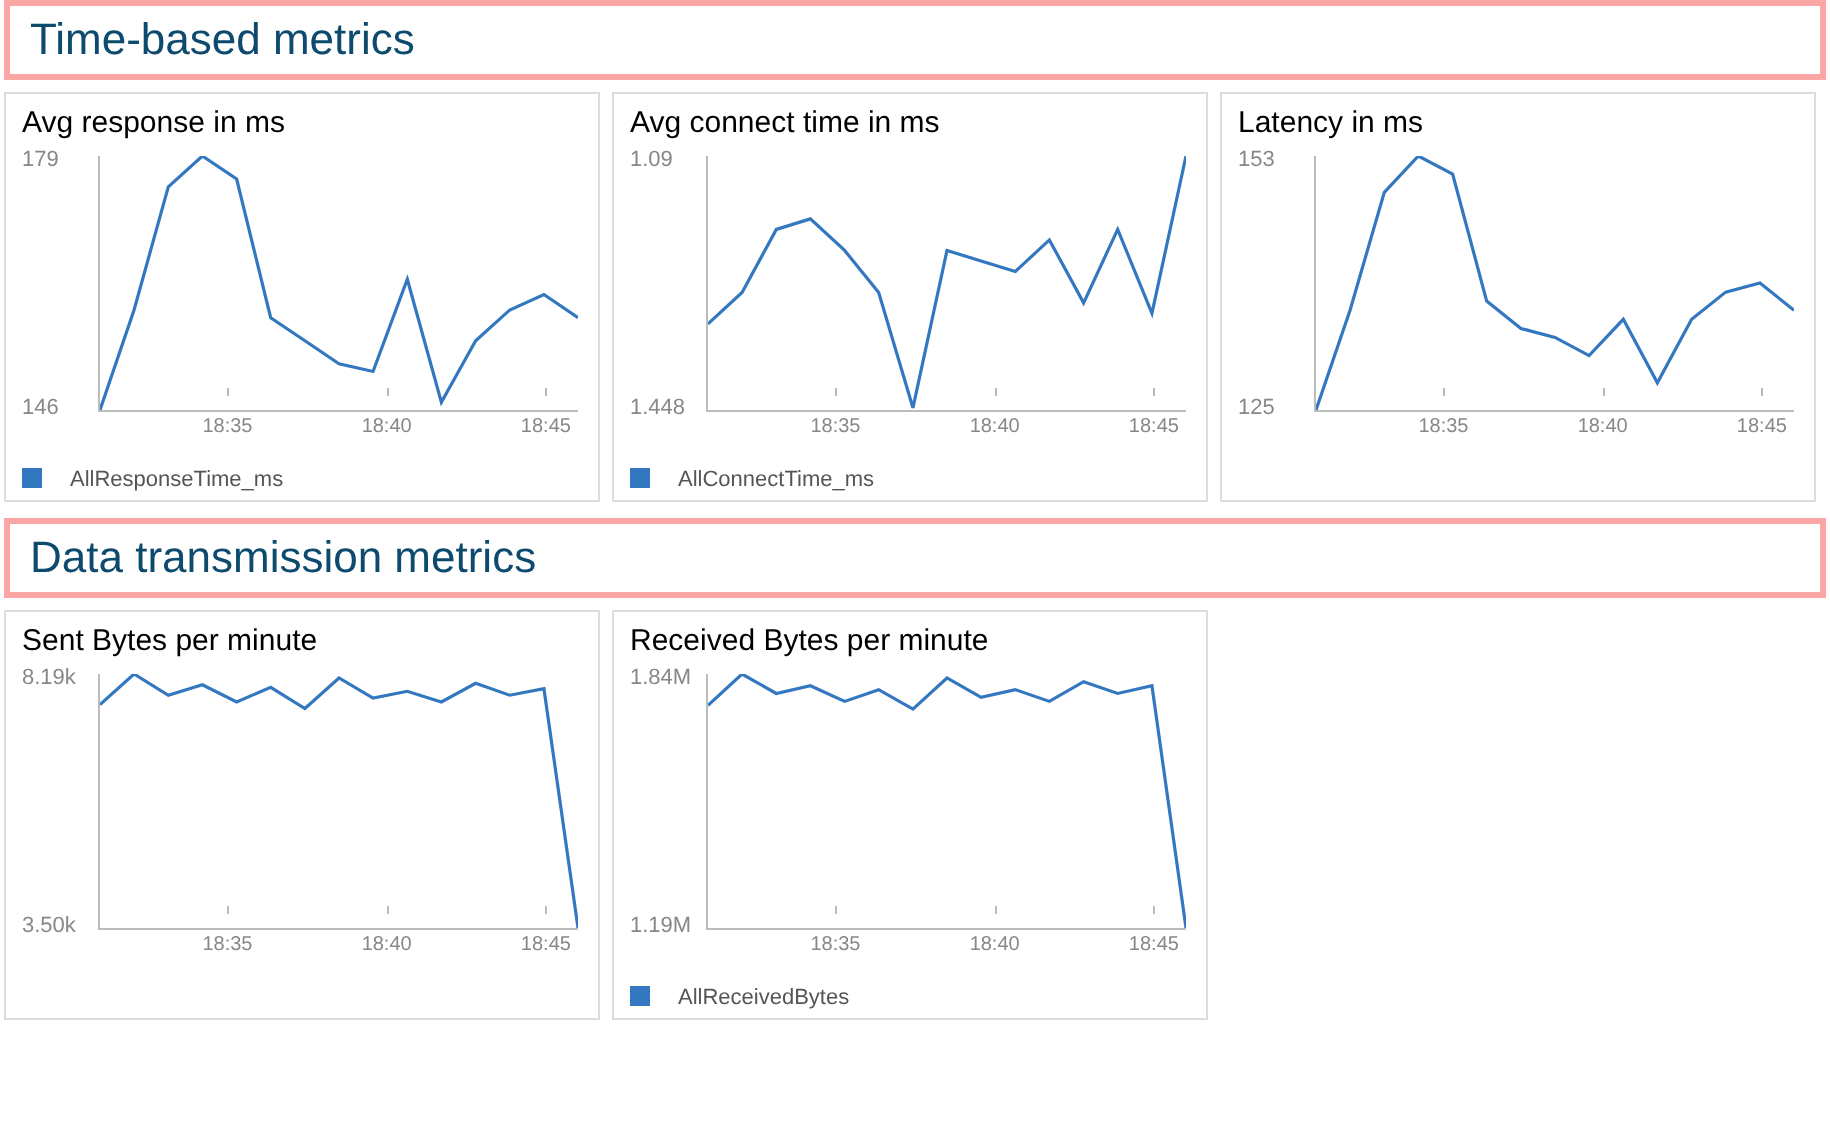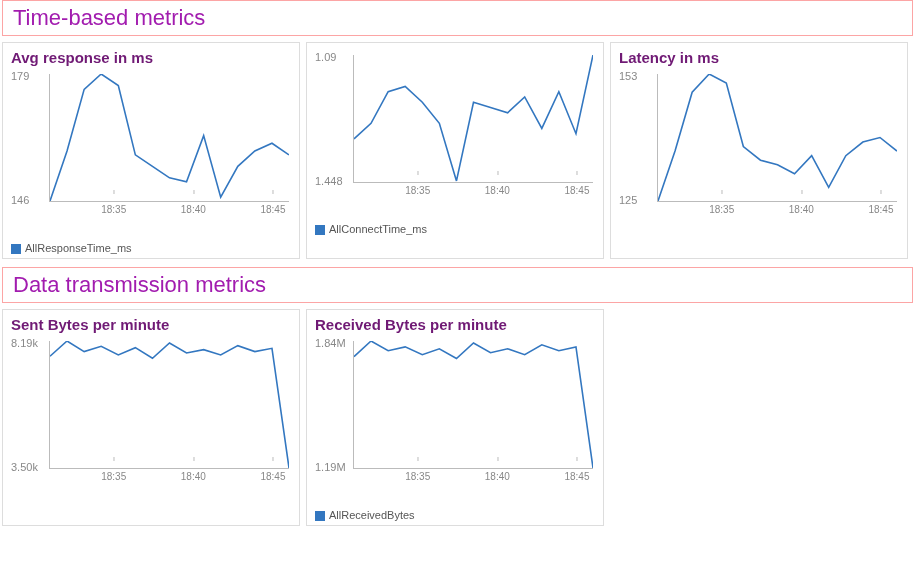--- a/index.html
+++ b/index.html
@@ -1,30 +1,30 @@
 <!DOCTYPE html>
 <html><head>
 <meta charset="utf-8">
 <style>
   html,body{margin:0;padding:0;font-family:"Helvetica Neue",Helvetica,Arial,sans-serif;color:#555;background:#fff}
   .page{width:915px}
-  .section-header{border:1px solid #fca5a5;padding:4px 10px;font-size:22px;color:#a21caf;margin:0 2px 6px 2px}
+  .section-header{border:3px solid #fca5a5;padding:4px 10px;font-size:22px;color:#0c4a6e;margin:0 2px 6px 2px}
   .row{display:flex;gap:6px;padding:0 2px 8px 2px}
   .panel{border:1px solid #ddd;padding:6px 8px 4px 8px;flex:0 0 auto}
   .panel-w{width:280px}
-  .panel-title{font-size:15px;color:#701a75;margin:0 0 2px 0;font-weight:700}
+  .panel-title{font-size:15px;color:#000000;margin:0 0 2px 0;font-weight:400}
   .chart-box{position:relative;height:160px}
   .ylab{position:absolute;left:0;font-size:11px;color:#888;text-align:left;width:34px}
   .ylab.top{top:2px}
   .ylab.bot{bottom:22px}
   .plot{position:absolute;left:38px;right:2px;top:6px;bottom:26px;border-left:1px solid #bbb;border-bottom:1px solid #bbb}
   .xticks{position:absolute;left:55px;right:2px;bottom:12px;height:12px}
   .xt{position:absolute;font-size:10px;color:#888;transform:translateX(-50%)}
   .xt .tickmark{position:absolute;left:50%;top:-14px;width:1px;height:4px;background:#bbb}
-  .legend{display:flex;align-items:flex-end;gap:4px;font-size:11px;color:#555;margin-top:14px}
+  .legend{display:flex;align-items:flex-start;gap:14px;font-size:11px;color:#555;margin-top:2px}
   .swatch{width:10px;height:10px;background:#3377c0}
   svg.line{width:100%;height:100%;display:block}
   svg.line polyline{fill:none;stroke:#3377c0;stroke-width:1.6}
 </style>
 </head>
 <body>
 
 <div class="page">
 
   <div class="section-header">Time-based metrics</div>
@@ -47,20 +47,21 @@
             <div class="xt" style="left: 92.8%;">18:45<div class="tickmark"></div></div>
           </div>
       </div>
       <div class="legend">
           <span class="swatch"></span>
           <span>AllResponseTime_ms</span>
         </div>
     </div>
 
     <div class="panel panel-w">
+      <div class="panel-title">Avg connect time in ms</div>
       <div class="chart-box">
         <div class="ylab top">1.09</div>
         <div class="ylab bot">1.448</div>
         <div class="plot">
             <svg class="line" viewBox="0 0 240 128" preserveAspectRatio="none">
               <polyline points="0.0,84.6 17.1,68.8 34.3,37.0 51.4,31.7 68.6,47.6 85.7,68.8 102.9,126.9 120.0,47.6 137.1,52.9 154.3,58.2 171.4,42.3 188.6,74.0 205.7,37.0 222.9,79.3 240.0,0.0"></polyline>
             </svg>
           </div>
         <div class="xticks">
             <div class="xt" style="left: 21.4%;">18:35<div class="tickmark"></div></div>

